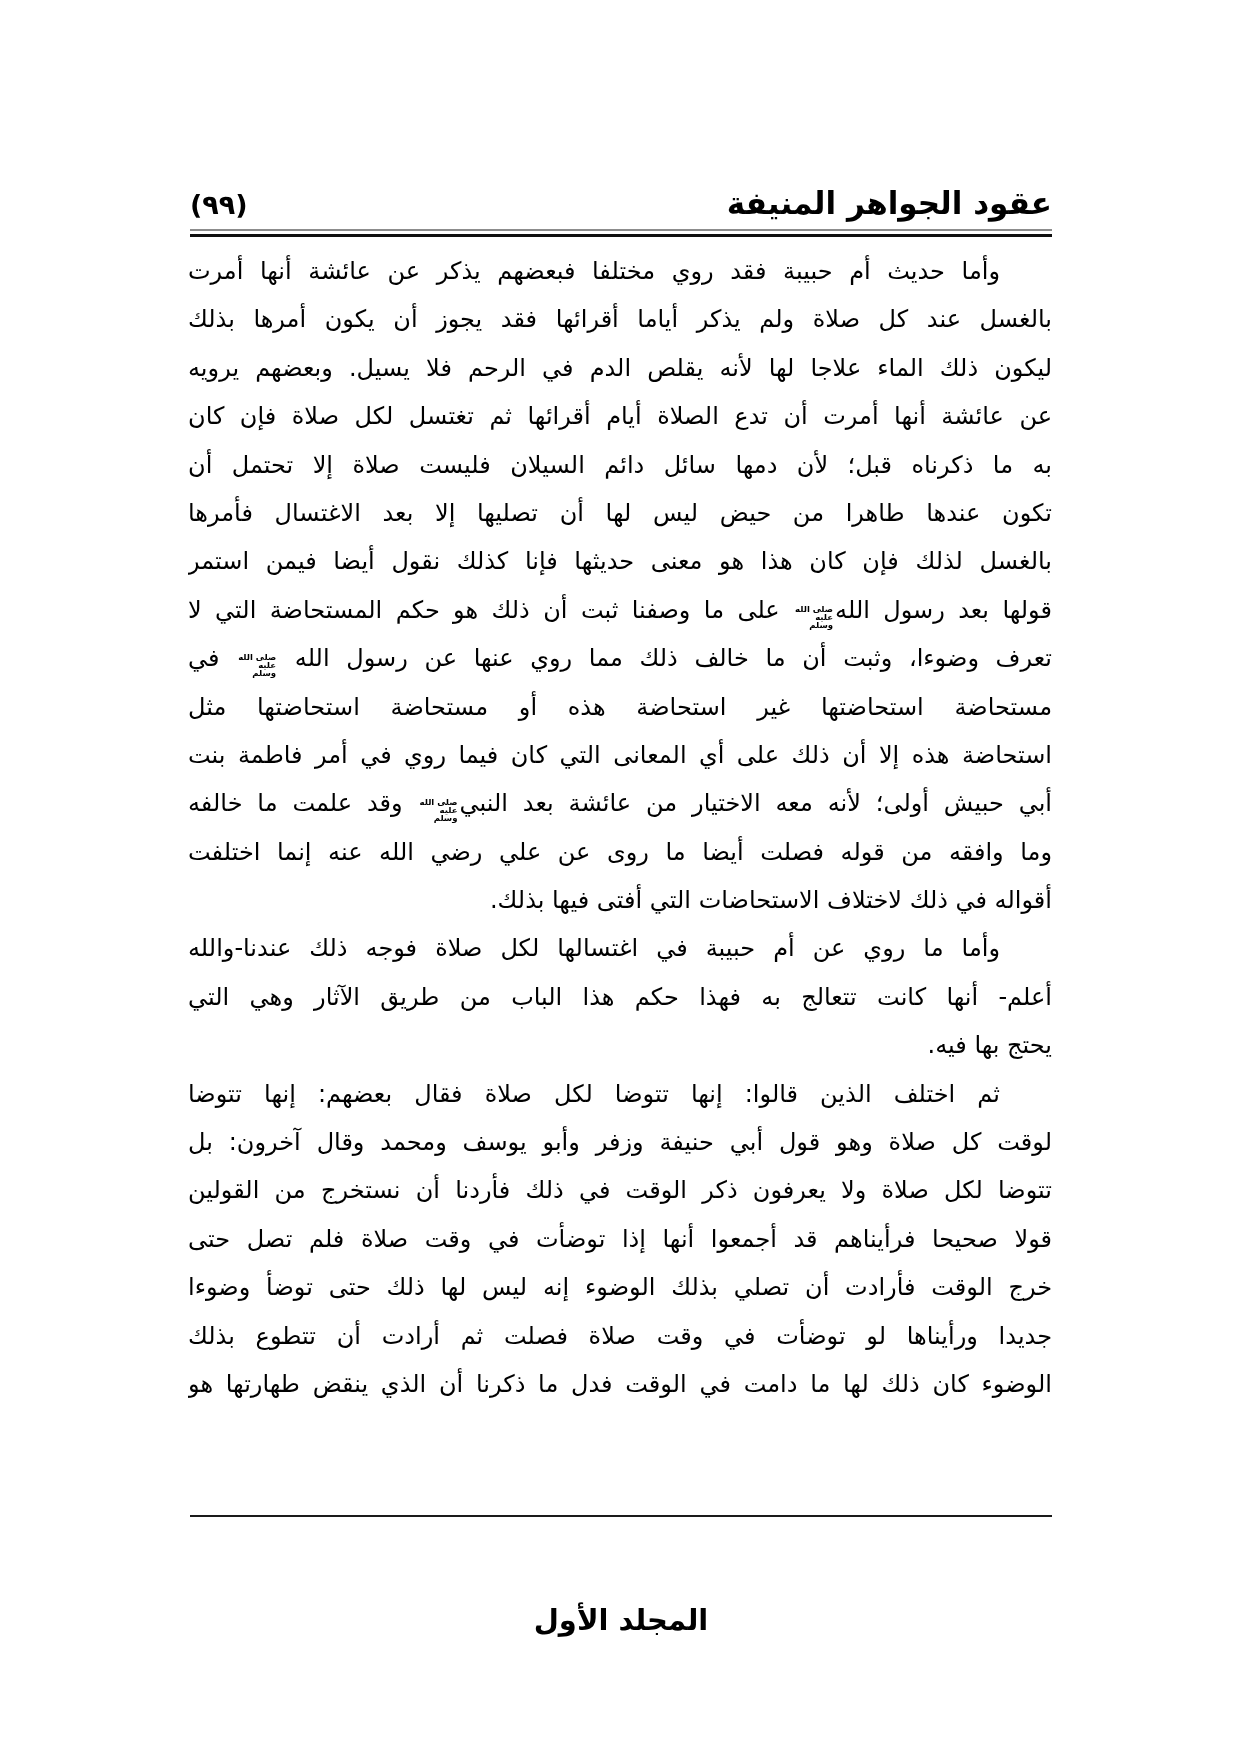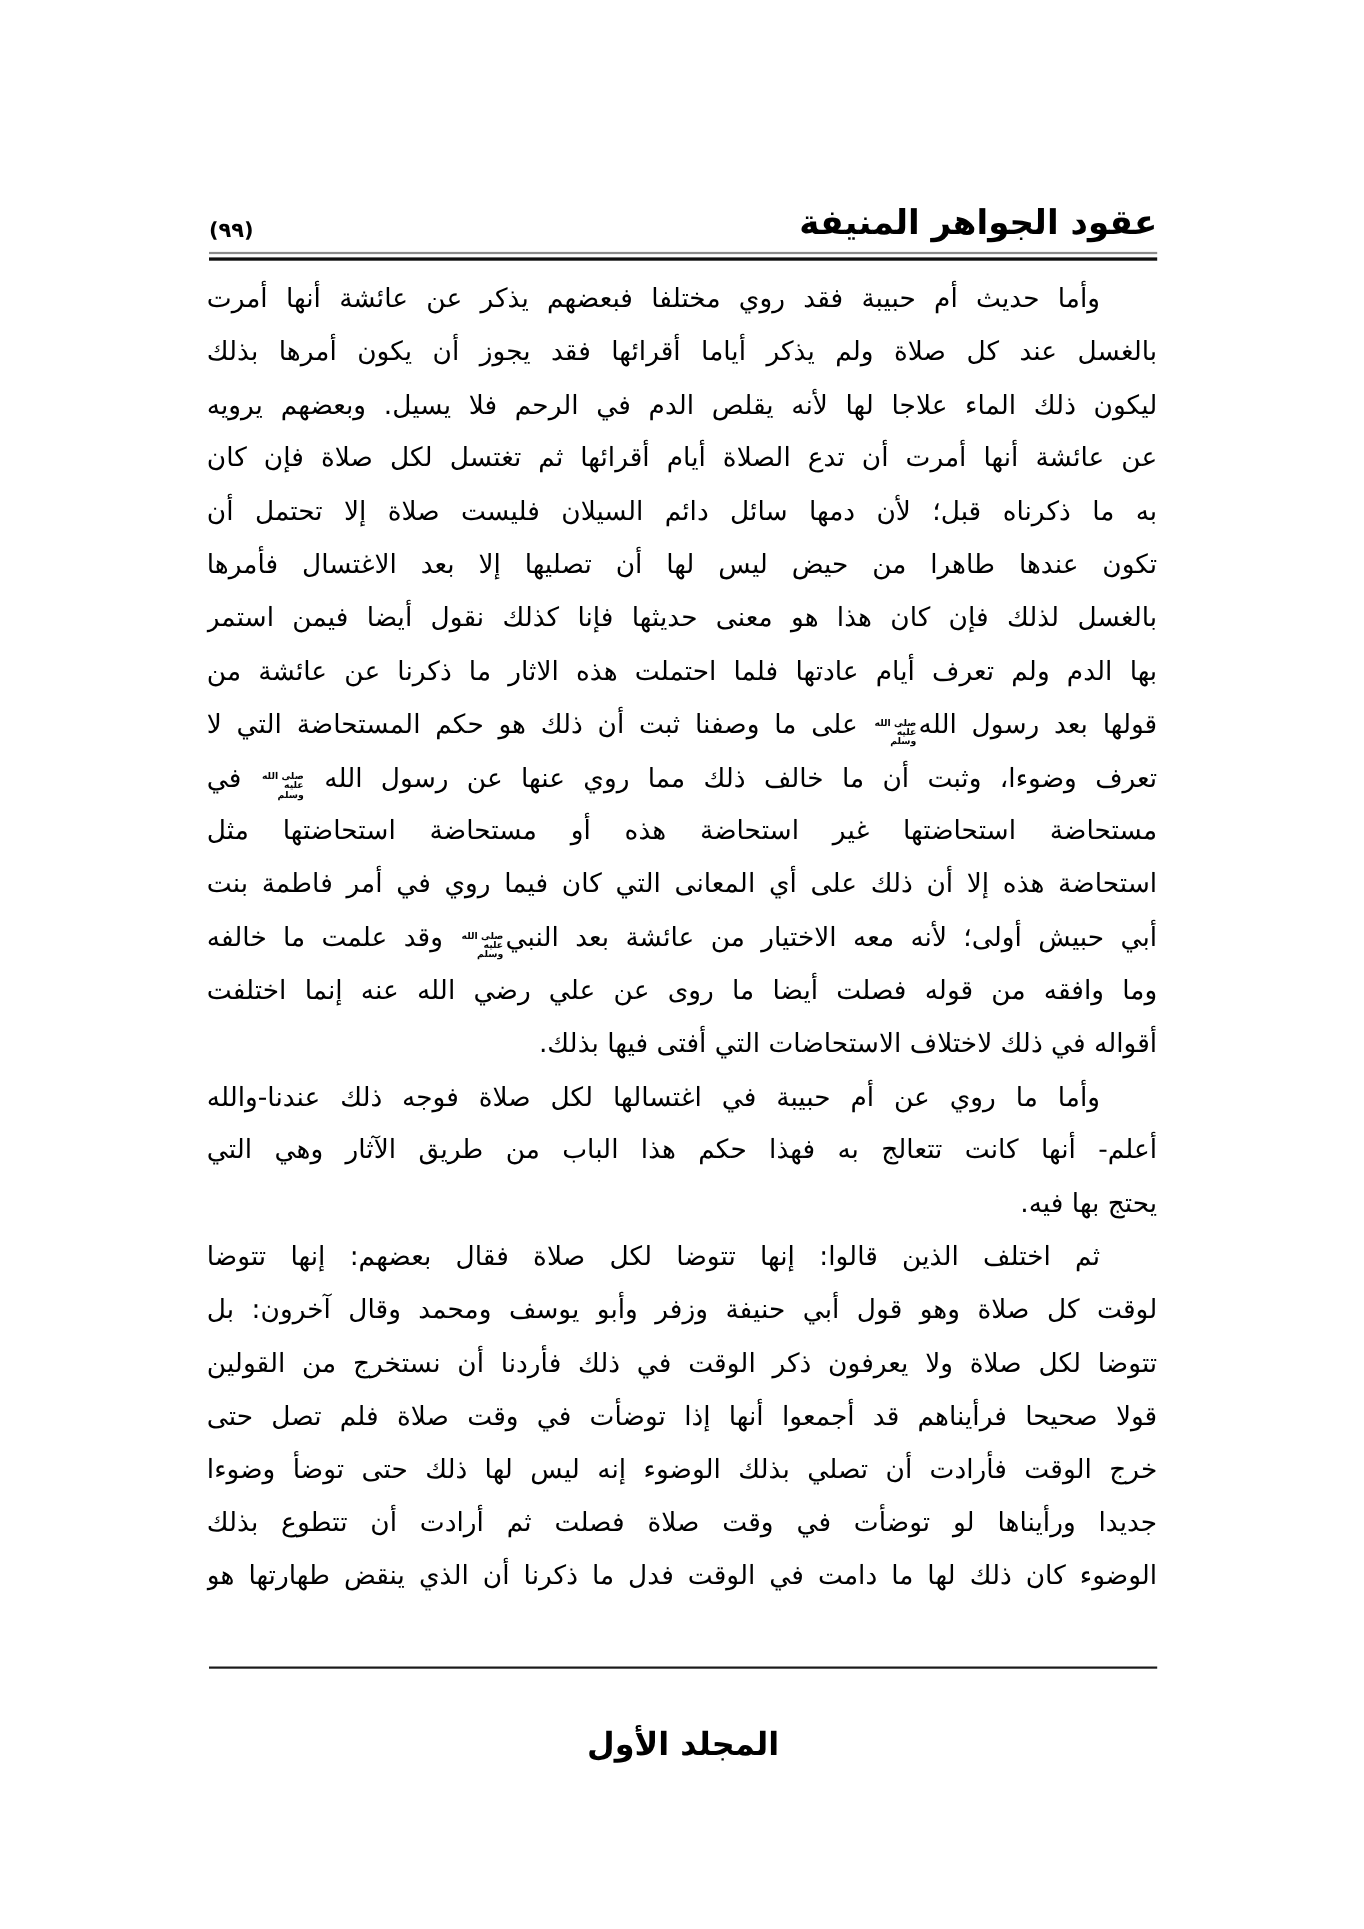--- a/index.html
+++ b/index.html
@@ -19,21 +19,21 @@
     position: absolute;
     top: 168px; left: 190px; width: 862px; height: 52px;
     display: flex; flex-direction: row; 
     justify-content: space-between; align-items: flex-end;
   }
   .header-title {
     font-weight: bold; font-size: 31px; line-height: 1.1;
     letter-spacing: -0.5px;
   }
   .page-number {
-    font-size: 19px; font-weight: bold; line-height: 1.1;
+    font-size: 27px; font-weight: bold; line-height: 1.1;
     direction: ltr;
   }
   .header-divider {
     position: absolute;
     top: 229px; left: 190px; width: 862px; height: 8px;
     border-top: 2px solid #8c8c8c;
     border-bottom: 3px solid #0f0f0f;
   }
 
   
@@ -68,21 +68,21 @@
   .honorific span { display: block; }
 
   
   .footer-divider {
     position: absolute;
     top: 1515px; left: 190px; width: 862px;
     border-top: 2.5px solid #1a1a1a;
   }
   .footer-volume {
     position: absolute;
-    top: 1568px; left: 190px; width: 862px;
+    top: 1603px; left: 190px; width: 862px;
     text-align: center;
     font-weight: bold;
     font-size: 29px;
   }
 </style>
 </head>
 <body>
 
 <div class="page">
 
@@ -95,21 +95,20 @@
 
   <div class="body-text" id="body-text">
       <div>
         <div class="line first"><span>وأما حديث أم حبيبة فقد روي مختلفا فبعضهم يذكر عن عائشة أنها أمرت</span></div>
         <div class="line"><span>بالغسل عند كل صلاة ولم يذكر أياما أقرائها فقد يجوز أن يكون أمرها بذلك</span></div>
         <div class="line"><span>ليكون ذلك الماء علاجا لها لأنه يقلص الدم في الرحم فلا يسيل. وبعضهم يرويه</span></div>
         <div class="line"><span>عن عائشة أنها أمرت أن تدع الصلاة أيام أقرائها ثم تغتسل لكل صلاة فإن كان</span></div>
         <div class="line"><span>به ما ذكرناه قبل؛ لأن دمها سائل دائم السيلان فليست صلاة إلا تحتمل أن</span></div>
         <div class="line"><span>تكون عندها طاهرا من حيض ليس لها أن تصليها إلا بعد الاغتسال فأمرها</span></div>
         <div class="line"><span>بالغسل لذلك فإن كان هذا هو معنى حديثها فإنا كذلك نقول أيضا فيمن استمر</span></div>
-        <div class="line"><span>بها الدم ولم تعرف أيام عادتها فلما احتملت هذه الاثار ما ذكرنا عن عائشة من</span></div>
         <div class="line"><span>قولها بعد رسول الله</span><span class="honorific"><span>صلى الله</span><span>عليه</span><span>وسلم</span></span><span> على ما وصفنا ثبت أن ذلك هو حكم المستحاضة التي لا</span></div>
         <div class="line"><span>تعرف وضوءا، وثبت أن ما خالف ذلك مما روي عنها عن رسول الله </span><span class="honorific"><span>صلى الله</span><span>عليه</span><span>وسلم</span></span><span> في</span></div>
         <div class="line"><span>مستحاضة استحاضتها غير استحاضة هذه أو مستحاضة استحاضتها مثل</span></div>
         <div class="line"><span>استحاضة هذه إلا أن ذلك على أي المعانى التي كان فيما روي في أمر فاطمة بنت</span></div>
         <div class="line"><span>أبي حبيش أولى؛ لأنه معه الاختيار من عائشة بعد النبي</span><span class="honorific"><span>صلى الله</span><span>عليه</span><span>وسلم</span></span><span> وقد علمت ما خالفه</span></div>
         <div class="line"><span>وما وافقه من قوله فصلت أيضا ما روى عن علي رضي الله عنه إنما اختلفت</span></div>
         <div class="line last"><span>أقواله في ذلك لاختلاف الاستحاضات التي أفتى فيها بذلك.</span></div>
       </div>
       <div>
         <div class="line first"><span>وأما ما روي عن أم حبيبة في اغتسالها لكل صلاة فوجه ذلك عندنا-والله</span></div>

